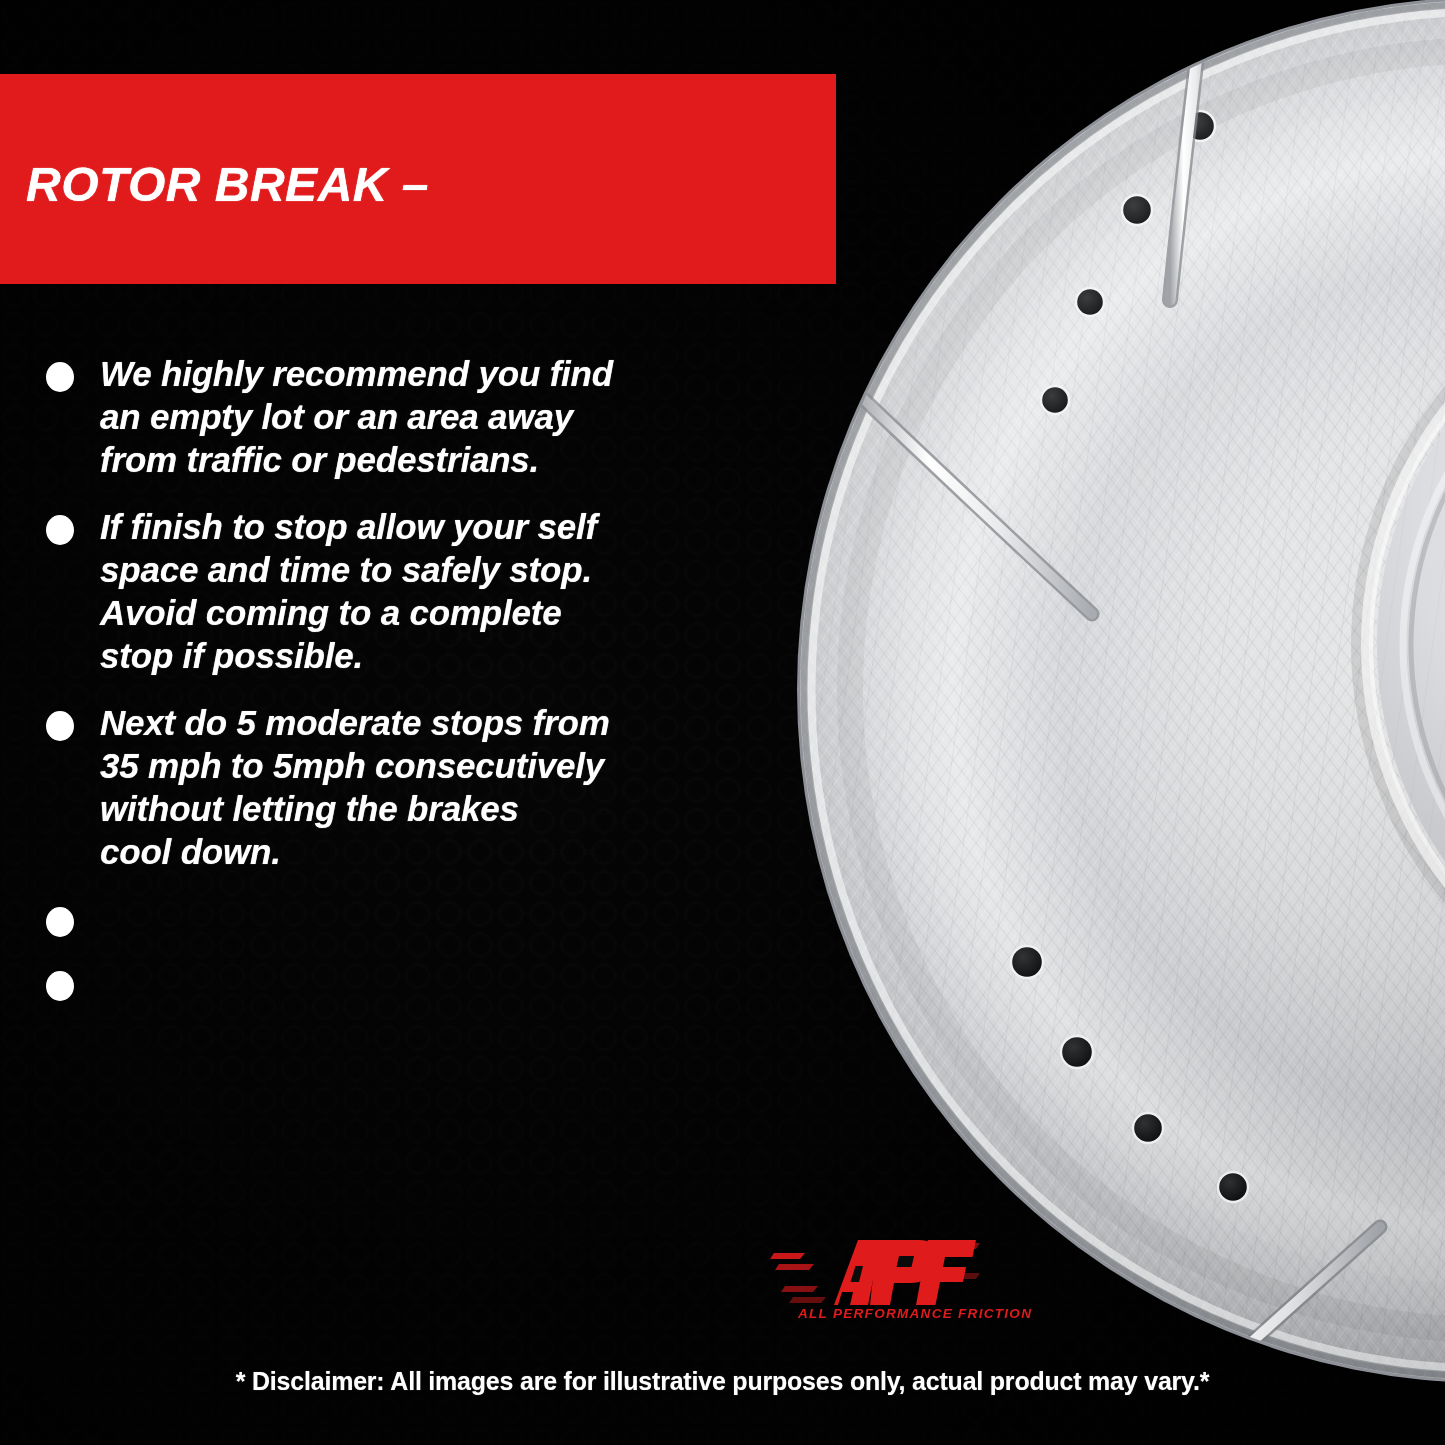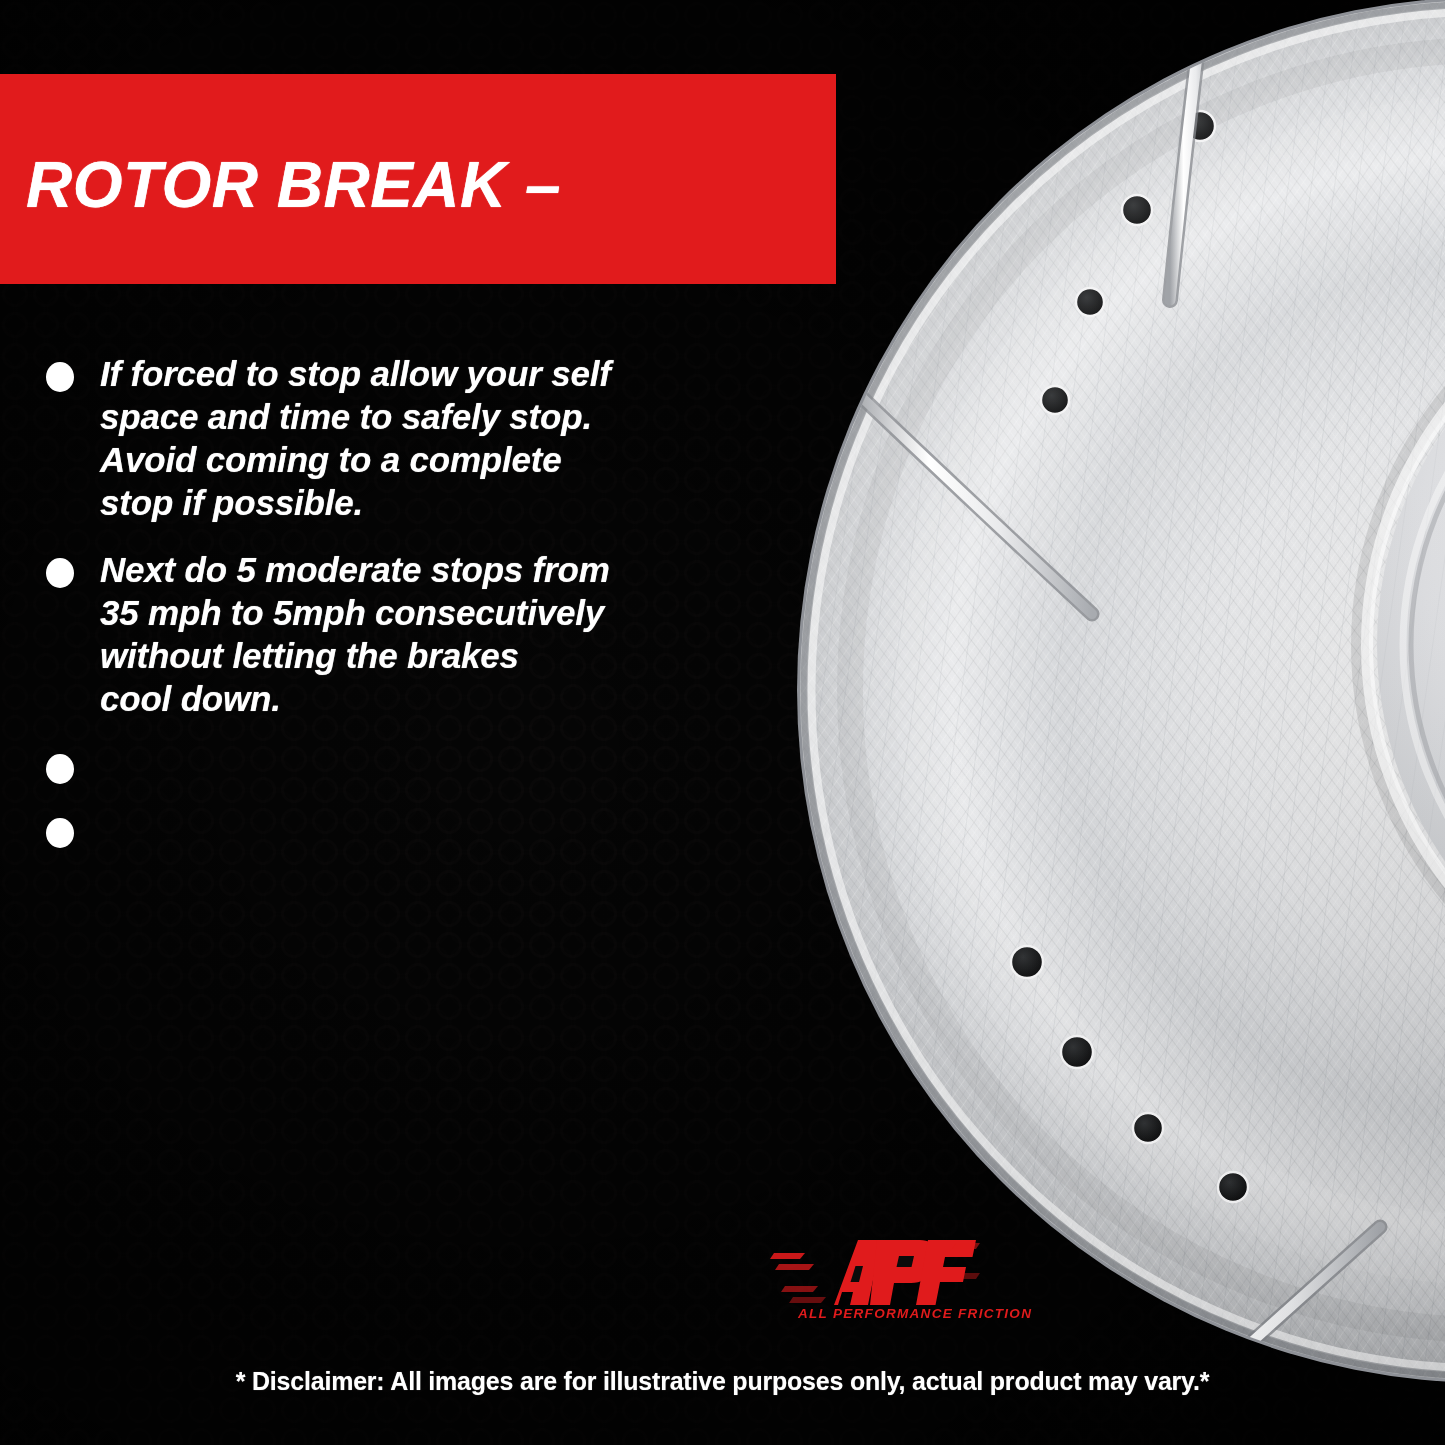--- a/index.html
+++ b/index.html
@@ -41,21 +41,21 @@
   #title-banner{
     position:absolute;left:0;top:74px;
     width:836px;height:210px;
     background:#e11b1c;
     display:flex;flex-direction:column;
     justify-content:center;
     padding:4px 0 10px 26px;
   }
   .title-line{
     color:#fff;
-    font-size:64px;
+    font-size:48px;
     line-height:84px;
     font-weight:bold;
     font-style:italic;
     letter-spacing:.5px;
     white-space:nowrap;
     transform:scaleX(1.0);
     text-shadow:0 0 1px #fff;
     margin-top:17px;
   }
 
@@ -262,25 +262,31 @@
       </g>
     </svg>
   </div>
 
   <div id="title-banner">
     <div class="title-line">ROTOR BREAK –</div>
   </div>
 
   <div id="bullet-list">
 
-
-
-    <div class="bullet-row">
-      <span class="bullet-dot"></span>
-      <span class="bullet-text">If forced to stop allow your self
+    <div class="bullet-row">
+      <span class="bullet-dot"></span>
+      <span class="bullet-text">We highly recommend you find
+an empty lot or an area away
+from traffic or pedestrians.</span>
+    </div>
+
+
+    <div class="bullet-row">
+      <span class="bullet-dot"></span>
+      <span class="bullet-text">If finish to stop allow your self
 space and time to safely stop.
 Avoid coming to a complete
 stop if possible.</span>
     </div>
 
     <div class="bullet-row">
       <span class="bullet-dot"></span>
       <span class="bullet-text">Next  do 5 moderate stops from
 35 mph to 5mph consecutively
 without letting the brakes

